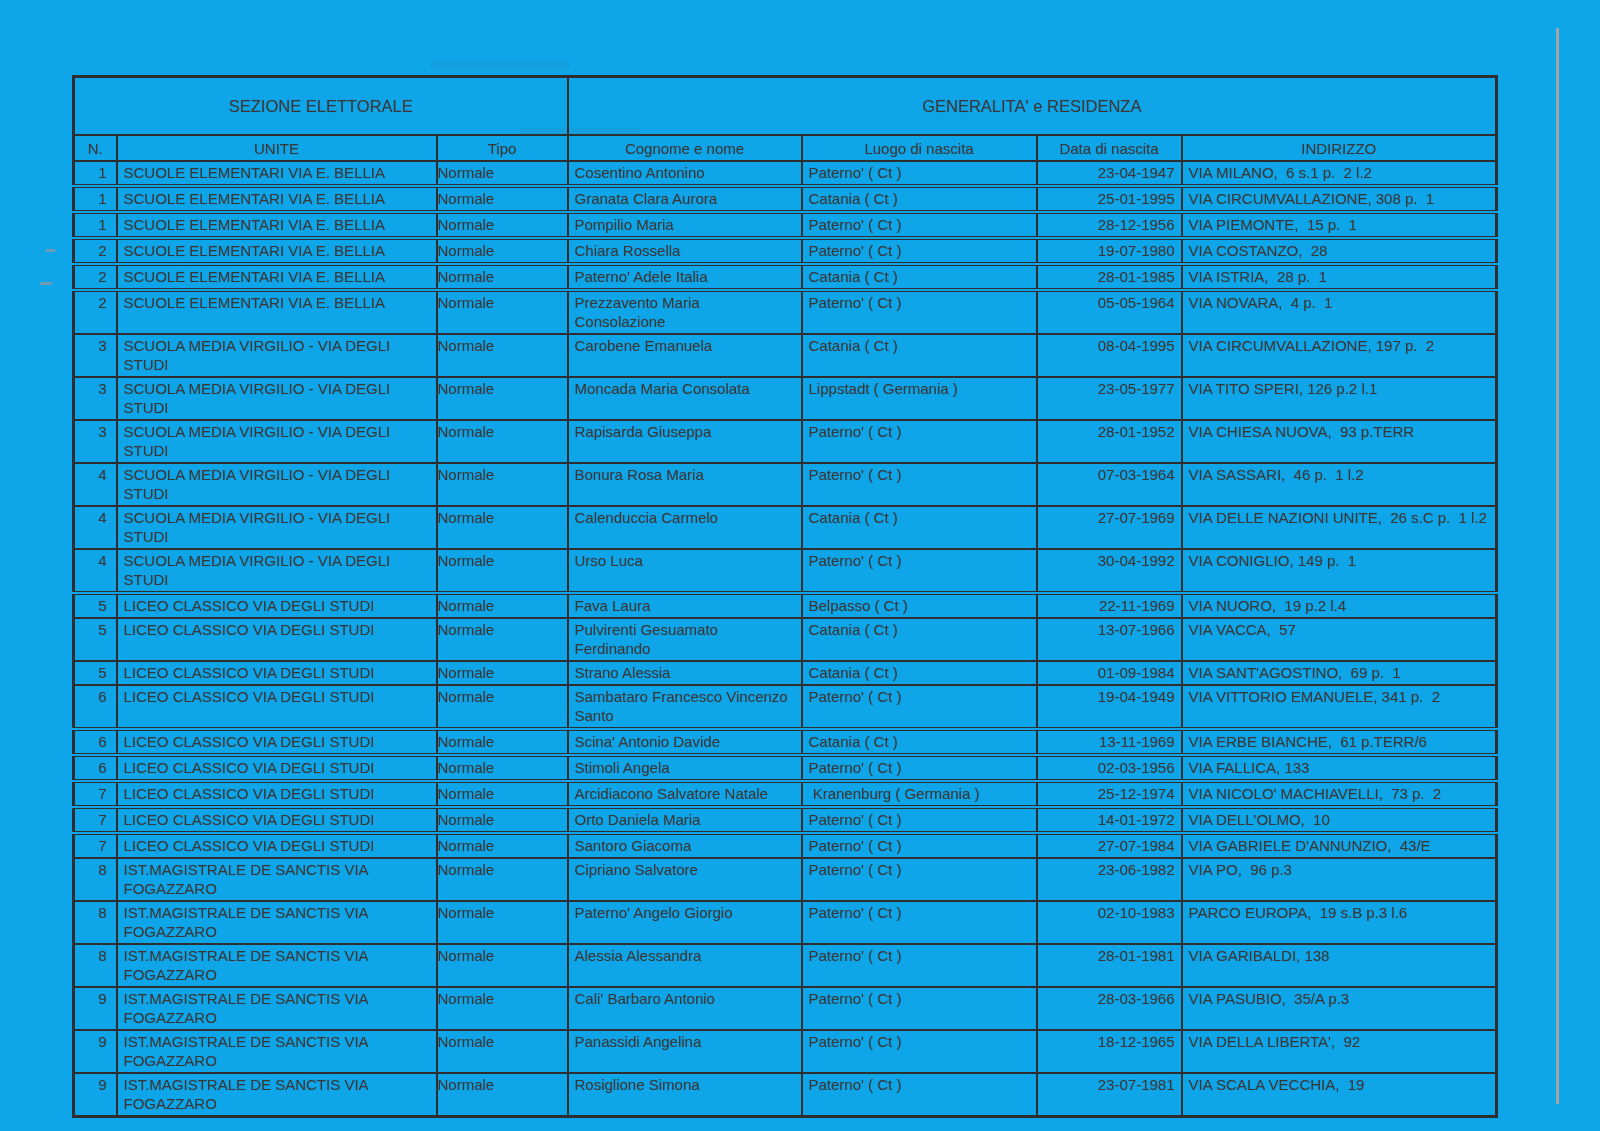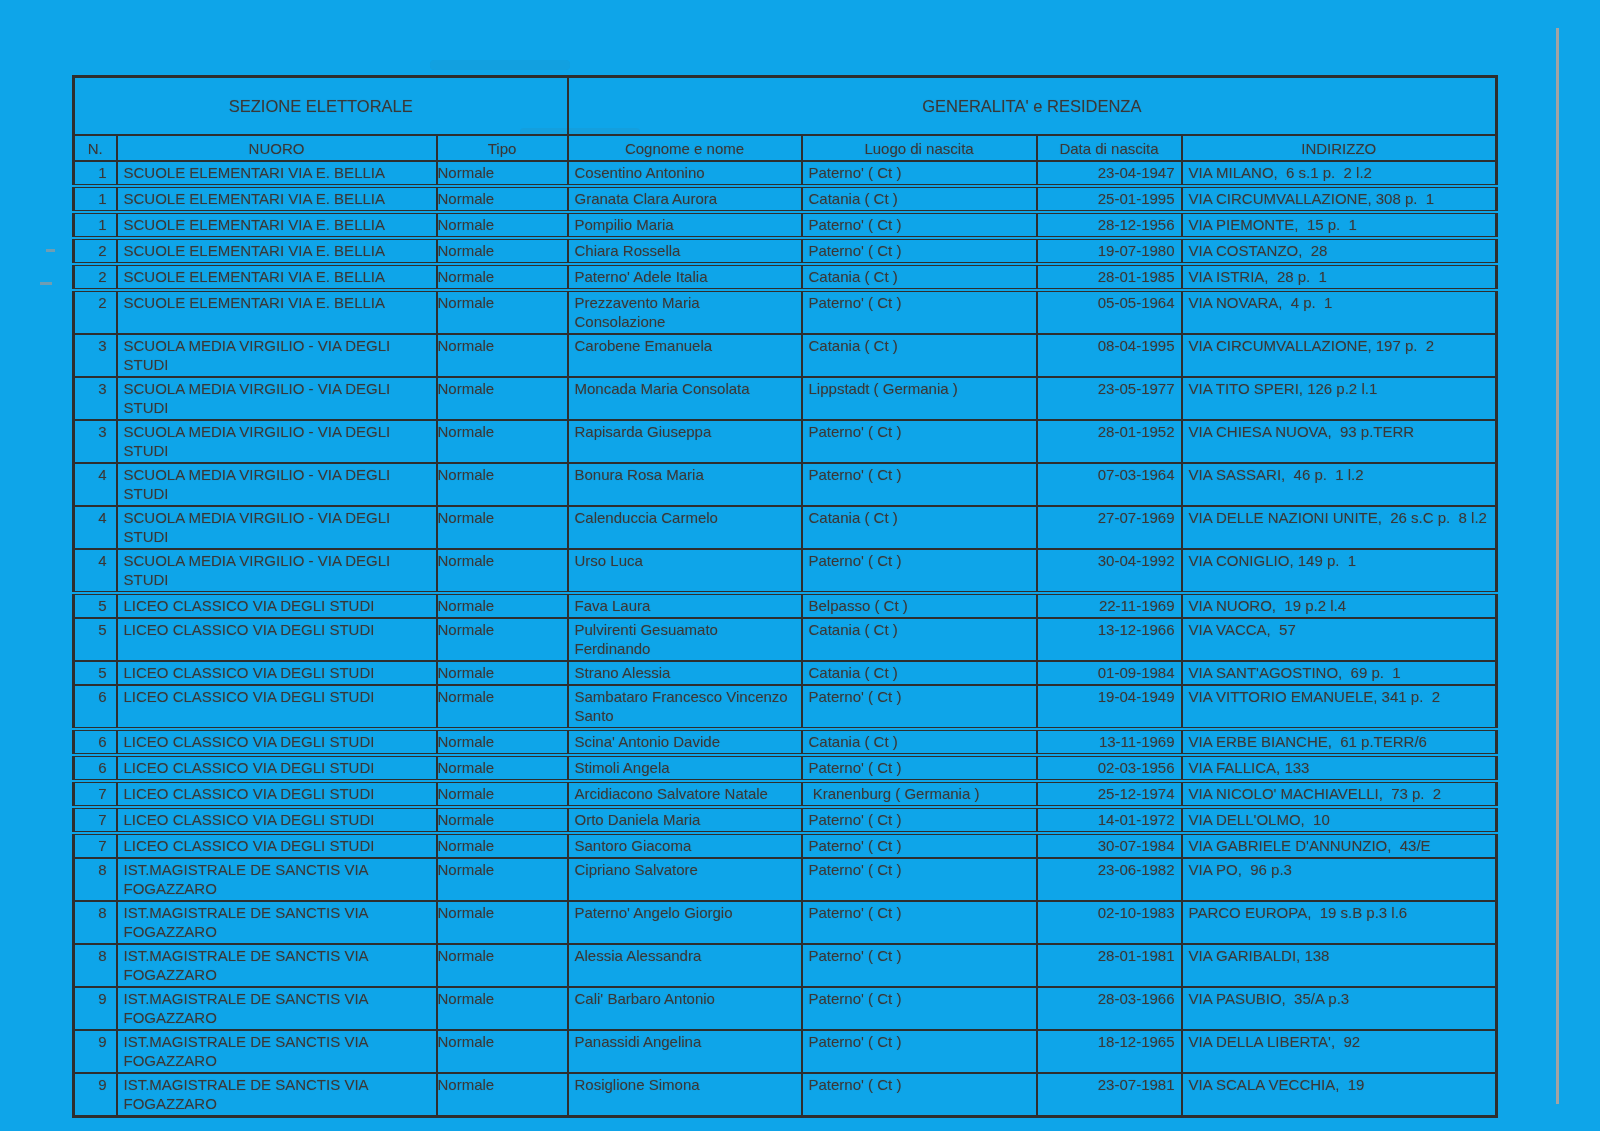--- a/index.html
+++ b/index.html
@@ -81,21 +81,21 @@
       <col style="width:145px">
       <col style="width:315px">
     </colgroup>
     <thead>
       <tr class="band">
         <th colspan="3">SEZIONE ELETTORALE</th>
         <th colspan="4">GENERALITA' e RESIDENZA</th>
       </tr>
       <tr class="cols">
         <th>N.</th>
-        <th>NUORO</th>
+        <th>UNITE</th>
         <th>Tipo</th>
         <th>Cognome e nome</th>
         <th>Luogo di nascita</th>
         <th>Data di nascita</th>
         <th>INDIRIZZO</th>
       </tr>
     </thead>
     <tbody id="table-body">
         <tr>
           <td class="col-n">1</td>
@@ -187,21 +187,21 @@
           <td class="col-data_nascita">07-03-1964</td>
           <td class="col-indirizzo">VIA SASSARI,  46 p.  1 l.2</td>
         </tr>
         <tr>
           <td class="col-n">4</td>
           <td class="col-sede">SCUOLA MEDIA VIRGILIO - VIA DEGLI STUDI</td>
           <td class="col-tipo">Normale</td>
           <td class="col-cognome">Calenduccia Carmelo</td>
           <td class="col-luogo">Catania ( Ct )</td>
           <td class="col-data_nascita">27-07-1969</td>
-          <td class="col-indirizzo">VIA DELLE NAZIONI UNITE,  26 s.C p.  8 l.2</td>
+          <td class="col-indirizzo">VIA DELLE NAZIONI UNITE,  26 s.C p.  1 l.2</td>
         </tr>
         <tr>
           <td class="col-n">4</td>
           <td class="col-sede">SCUOLA MEDIA VIRGILIO - VIA DEGLI STUDI</td>
           <td class="col-tipo">Normale</td>
           <td class="col-cognome">Urso Luca</td>
           <td class="col-luogo">Paterno' ( Ct )</td>
           <td class="col-data_nascita">30-04-1992</td>
           <td class="col-indirizzo">VIA CONIGLIO, 149 p.  1</td>
         </tr>
@@ -213,21 +213,21 @@
           <td class="col-luogo">Belpasso ( Ct )</td>
           <td class="col-data_nascita">22-11-1969</td>
           <td class="col-indirizzo">VIA NUORO,  19 p.2 l.4</td>
         </tr>
         <tr>
           <td class="col-n">5</td>
           <td class="col-sede">LICEO CLASSICO VIA DEGLI STUDI</td>
           <td class="col-tipo">Normale</td>
           <td class="col-cognome">Pulvirenti Gesuamato Ferdinando</td>
           <td class="col-luogo">Catania ( Ct )</td>
-          <td class="col-data_nascita">13-12-1966</td>
+          <td class="col-data_nascita">13-07-1966</td>
           <td class="col-indirizzo">VIA VACCA,  57</td>
         </tr>
         <tr>
           <td class="col-n">5</td>
           <td class="col-sede">LICEO CLASSICO VIA DEGLI STUDI</td>
           <td class="col-tipo">Normale</td>
           <td class="col-cognome">Strano Alessia</td>
           <td class="col-luogo">Catania ( Ct )</td>
           <td class="col-data_nascita">01-09-1984</td>
           <td class="col-indirizzo">VIA SANT'AGOSTINO,  69 p.  1</td>
@@ -276,21 +276,21 @@
           <td class="col-luogo">Paterno' ( Ct )</td>
           <td class="col-data_nascita">14-01-1972</td>
           <td class="col-indirizzo">VIA DELL'OLMO,  10</td>
         </tr>
         <tr class="dbl">
           <td class="col-n">7</td>
           <td class="col-sede">LICEO CLASSICO VIA DEGLI STUDI</td>
           <td class="col-tipo">Normale</td>
           <td class="col-cognome">Santoro Giacoma</td>
           <td class="col-luogo">Paterno' ( Ct )</td>
-          <td class="col-data_nascita">30-07-1984</td>
+          <td class="col-data_nascita">27-07-1984</td>
           <td class="col-indirizzo">VIA GABRIELE D'ANNUNZIO,  43/E</td>
         </tr>
         <tr>
           <td class="col-n">8</td>
           <td class="col-sede">IST.MAGISTRALE DE SANCTIS VIA FOGAZZARO</td>
           <td class="col-tipo">Normale</td>
           <td class="col-cognome">Cipriano Salvatore</td>
           <td class="col-luogo">Paterno' ( Ct )</td>
           <td class="col-data_nascita">23-06-1982</td>
           <td class="col-indirizzo">VIA PO,  96 p.3</td>

